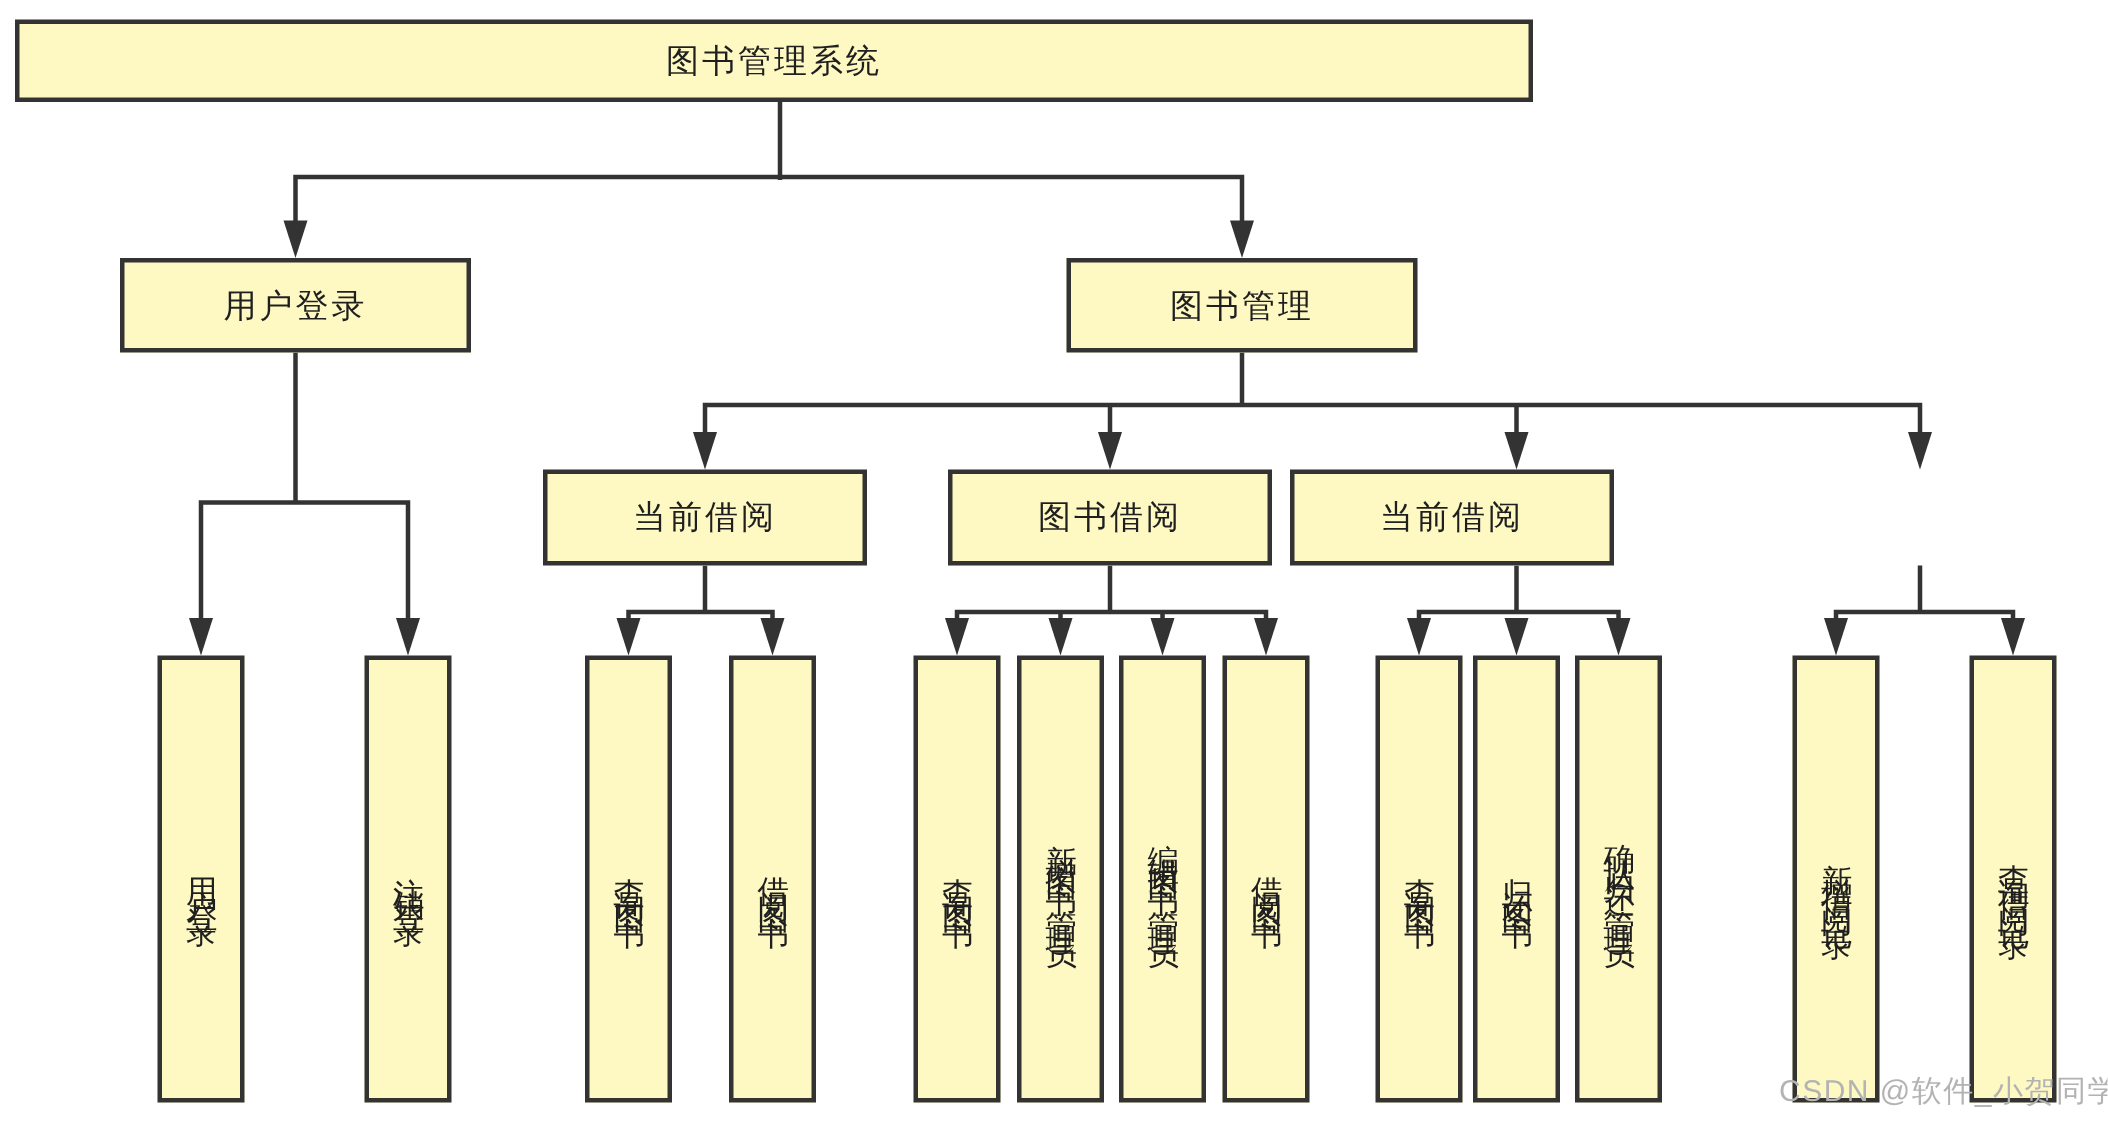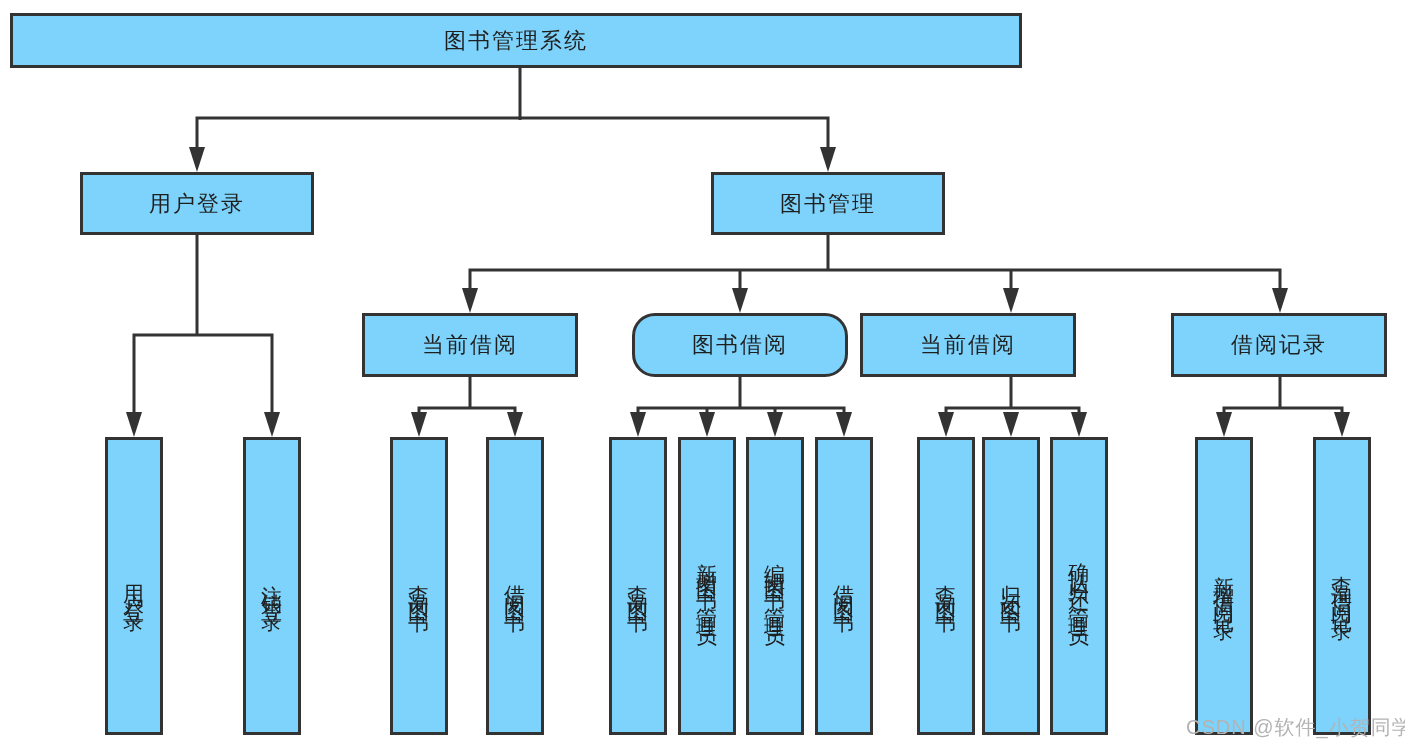--- a/index.html
+++ b/index.html
@@ -7,31 +7,31 @@
     width:1405px; height:747px;
     background:#ffffff;
     font-family:"Liberation Sans", sans-serif;
     position:relative; overflow:hidden;
     color:#1f1f1f;
   }
   .stage { position:absolute; left:0; top:0; width:1405px; height:747px; }
   svg.connectors { position:absolute; left:0; top:0; z-index:1; }
   .box {
     position:absolute; box-sizing:border-box;
-    border:3px solid #333333; background:#7dd3fc;
+    border:3px solid #333333; background:#fef9c3;
     display:flex; align-items:center; justify-content:center;
     z-index:2;
   }
   .h-label { font-size:22px; letter-spacing:2px; white-space:nowrap; }
   .root-box  { left:10px;  top:13px;  width:1012px; height:55px; }
   .l2-user   { left:80px;  top:172px; width:234px;  height:63px; }
   .l2-book   { left:711px; top:172px; width:234px;  height:63px;text-align:right; }
   .l3 { top:313px; height:64px; }
   .l3-a { left:362px;  width:216px; }
-  .l3-b { left:632px;  width:216px;border-radius:23px; }
+  .l3-b { left:632px;  width:216px; }
   .l3-c { left:860px;  width:216px; }
   .l3-d { left:1171px; width:216px; }
   .leaf { top:437px; width:58px; height:298px; }
   .v-label {
     writing-mode:vertical-rl; text-orientation:mixed;
     font-size:21px; letter-spacing:9px; line-height:1;
     white-space:nowrap;
   }
   .leaf-1  { left:105px;  }
   .leaf-2  { left:243px;  }
@@ -102,23 +102,20 @@
 
   <div class="box l3 l3-a">
     <span class="h-label">当前借阅</span>
   </div>
   <div class="box l3 l3-b">
     <span class="h-label">图书借阅</span>
   </div>
   <div class="box l3 l3-c">
     <span class="h-label">当前借阅</span>
   </div>
-  <div class="box l3 l3-d">
-    <span class="h-label">借阅记录</span>
-  </div>
 
   <div class="box leaf leaf-1">
     <span class="v-label">用户登录</span>
   </div>
   <div class="box leaf leaf-2">
     <span class="v-label">注销登录</span>
   </div>
 
   <div class="box leaf leaf-3">
     <span class="v-label">查询图书</span>

